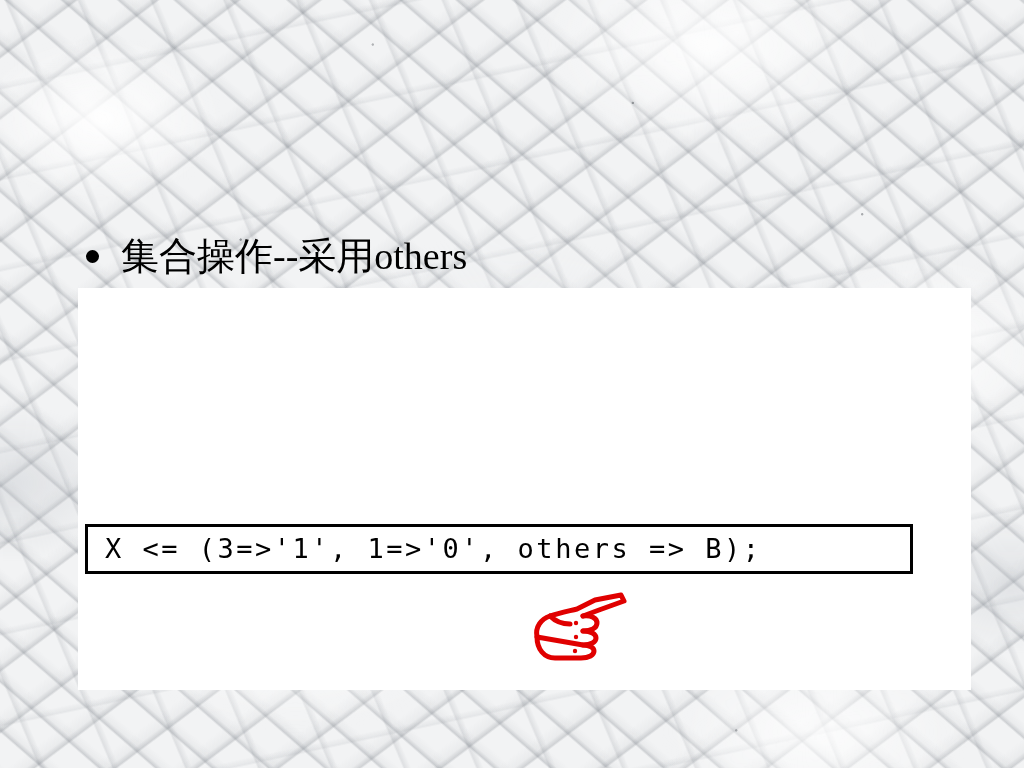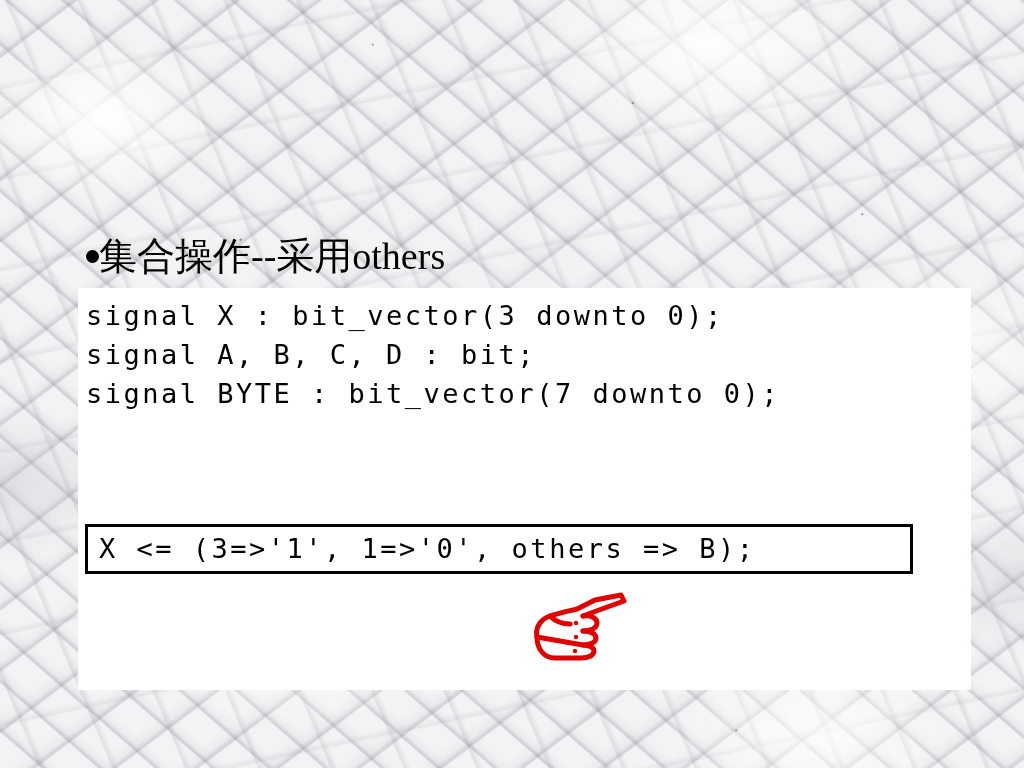--- a/index.html
+++ b/index.html
@@ -102,20 +102,21 @@
     white-space: nowrap;
   }
 
   
   #bullet-row {
     position: absolute;
     left: 86px;
     top: 234px;
     display: flex;
     align-items: center;
+    gap: 22px;
   }
   #bullet-dot {
     width: 13px;
     height: 13px;
     border-radius: 50%;
     background: #000000;
     flex: 0 0 auto;
   }
   #bullet-text {
     font-family: "Liberation Serif", "DejaVu Serif", serif;
@@ -158,21 +159,21 @@
     left: 7px;
     top: 236px;
     width: 828px;
     height: 50px;
     border: 3px solid #000000;
     box-sizing: border-box;
     display: flex;
     align-items: center;
   }
   #boxed-statement .code-line {
-    padding-left: 11px;
+    padding-left: 17px;
     line-height: 40px;
   }
 
   
   #pointing-hand {
     position: absolute;
     left: 443px;
     top: 303px;
     width: 110px;
     height: 78px;
@@ -194,25 +195,20 @@
   <div class="marble-speckle"></div>
 
 
   <div id="bullet-row">
     <div id="bullet-dot"></div>
     <div id="bullet-text">集合操作--采用others</div>
   </div>
 
   <div id="code-panel">
 
-    <div id="code-lines">
-      <div class="code-line">signal X : bit_vector(3 downto 0);</div>
-      <div class="code-line">signal A, B, C, D : bit;</div>
-      <div class="code-line">signal BYTE : bit_vector(7 downto 0);</div>
-    </div>
 
     <div id="boxed-statement">
       <div class="code-line">X &lt;= (3=&gt;'1', 1=&gt;'0', others =&gt; B);</div>
     </div>
 
     <div id="pointing-hand">
       <svg viewBox="0 0 110 78" xmlns="http://www.w3.org/2000/svg">
         <g fill="none" stroke="#e00000" stroke-width="5" stroke-linejoin="round" stroke-linecap="round">
 
           <path d="M16 46

